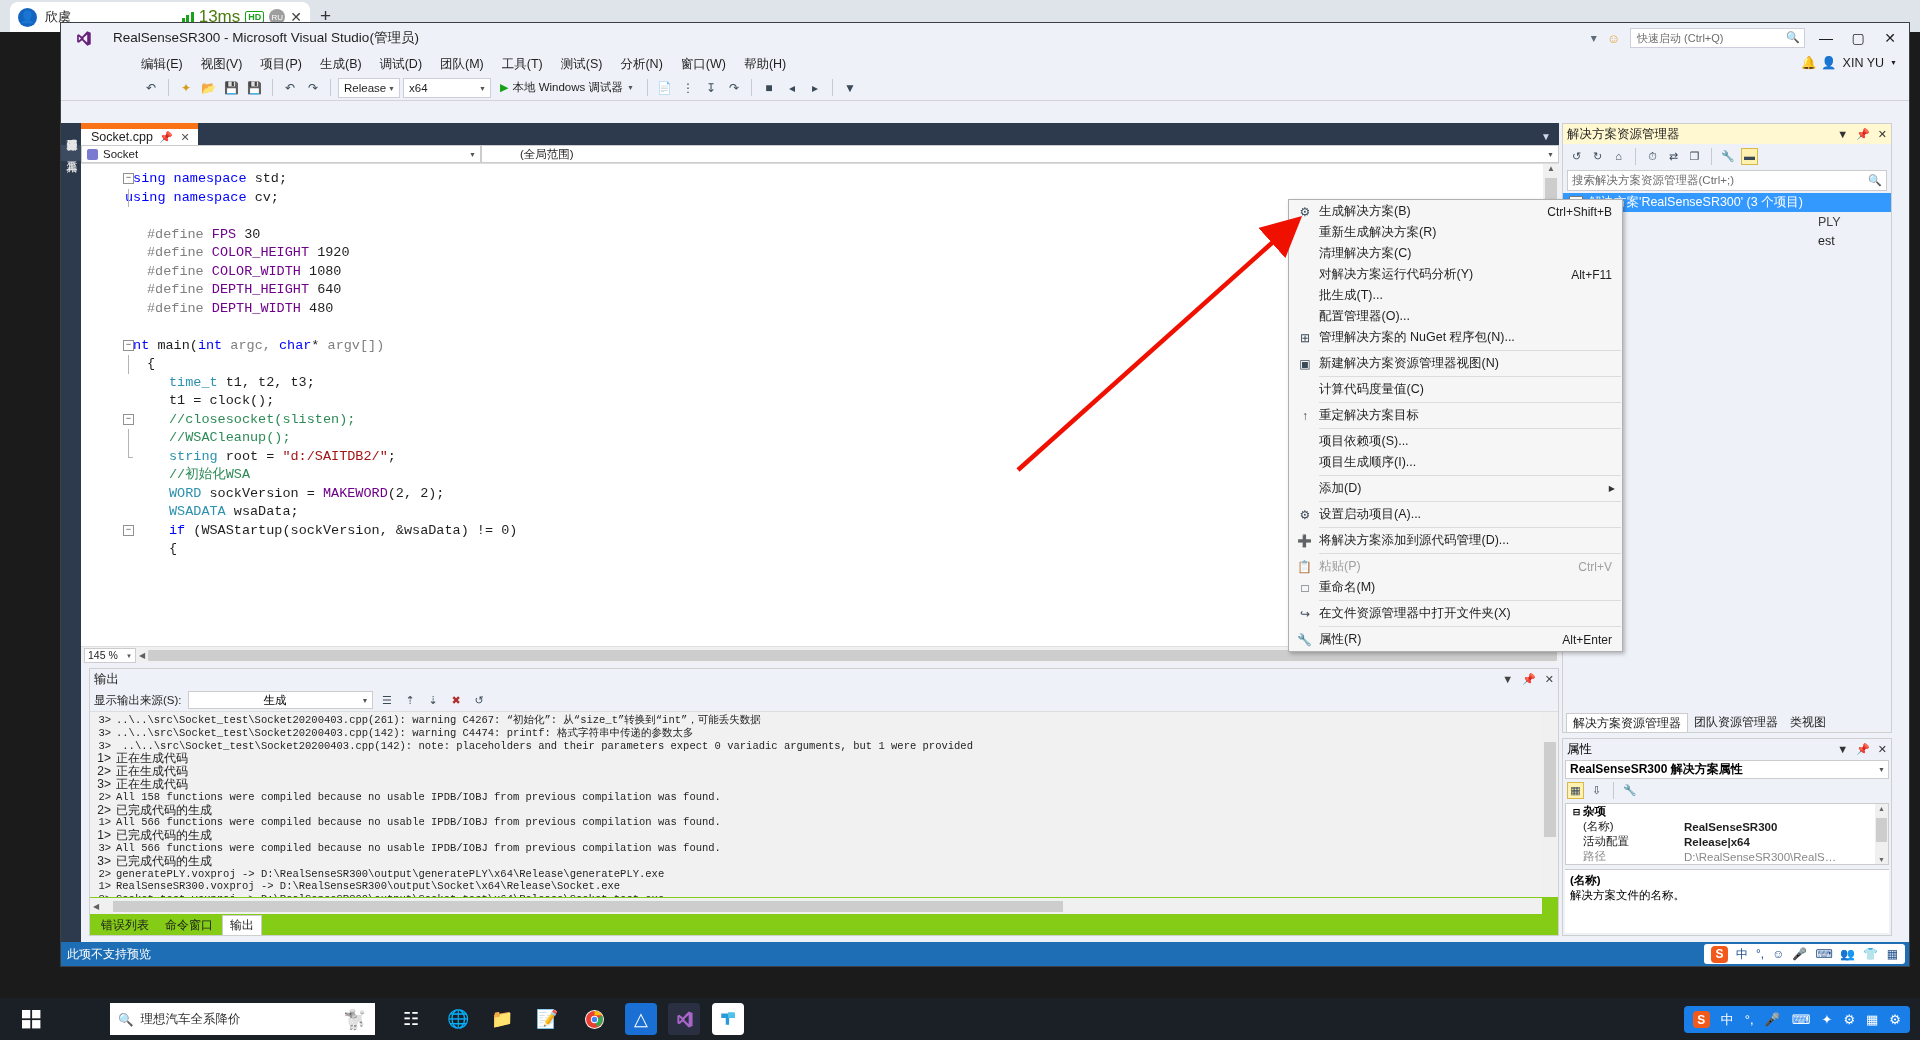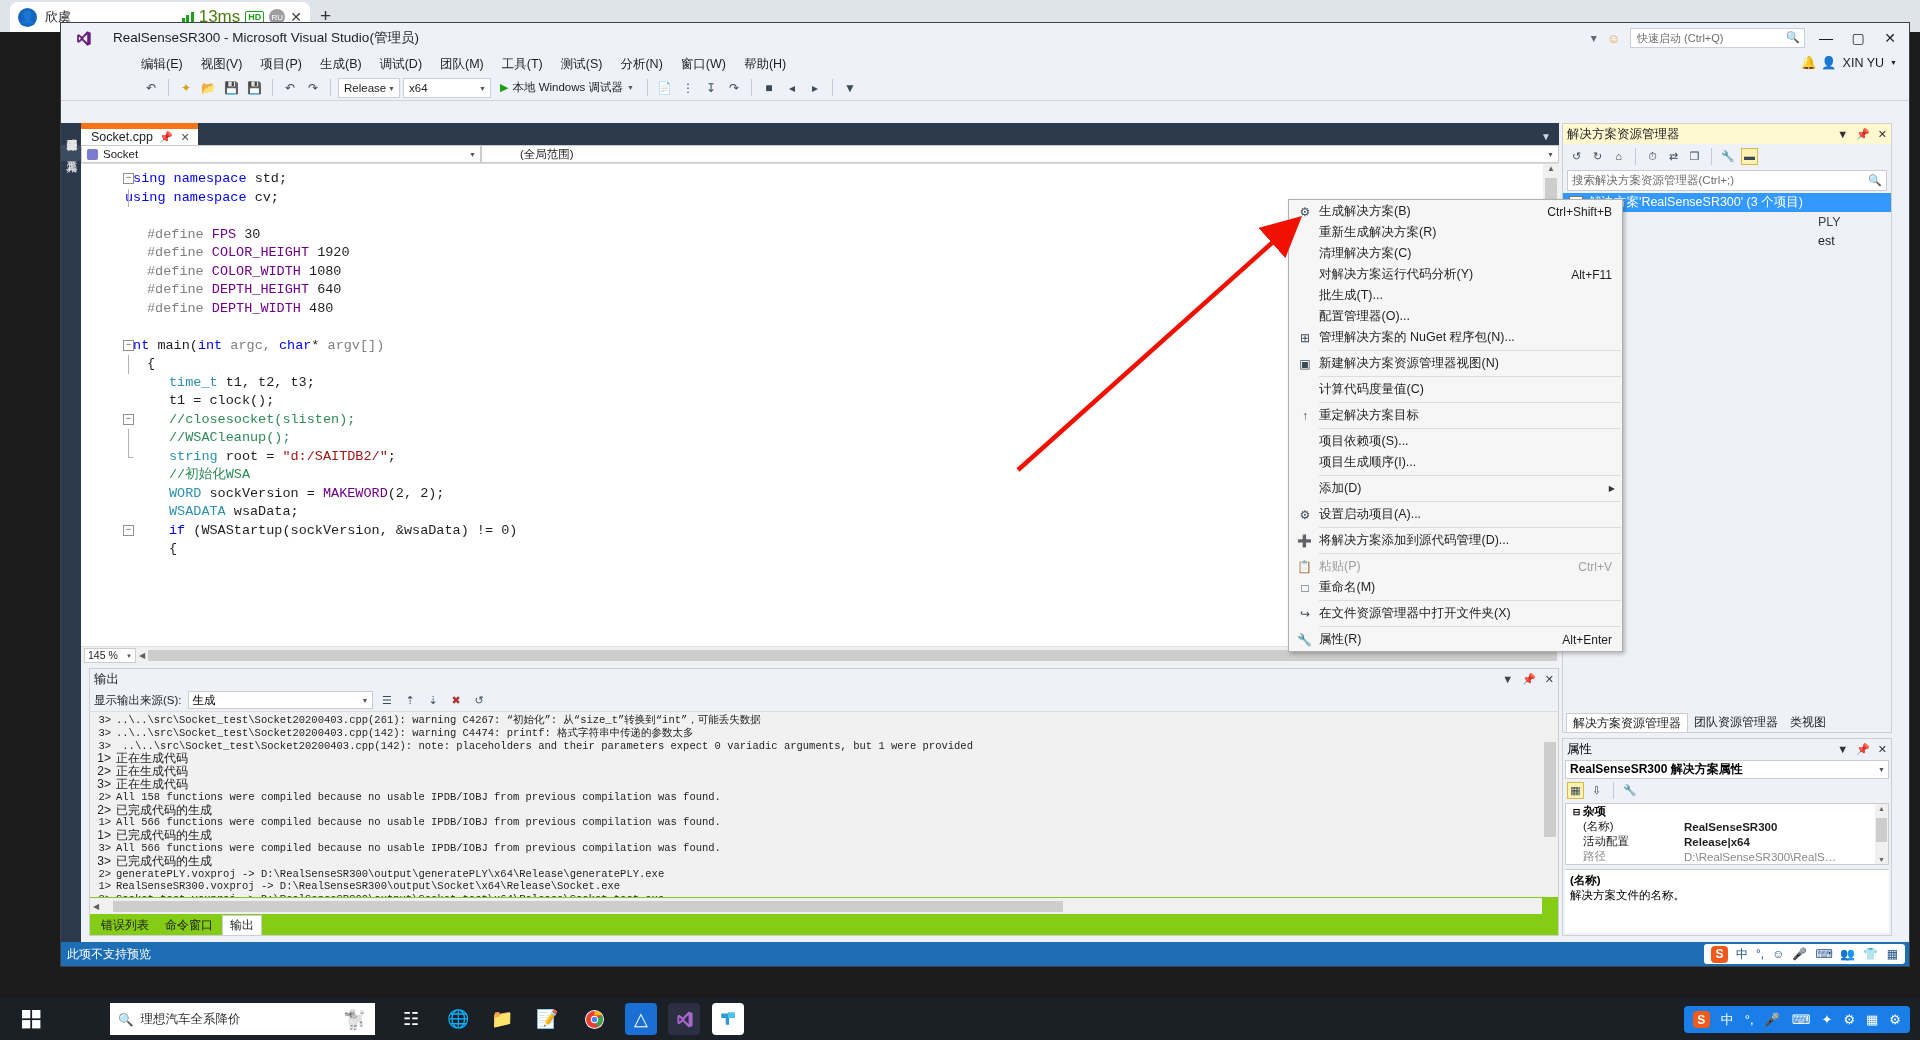--- a/index.html
+++ b/index.html
@@ -116,21 +116,21 @@
   
   .outpanel { position:absolute; left:20px; top:645px; right:350px; bottom:30px;
      background:#84cc16; border:1px solid #cfcfcf;margin-left:8px;}
   .out-hdr { height:20px; display:flex; align-items:center; padding:0 4px;
      background:#eef1f7; font-size:12.5px; color:#1e1e1e;}
   .out-hdr .tools{margin-left:auto;display:flex;gap:9px;font-size:11px;color:#444;}
   .out-tool { height:23px; display:flex; align-items:center; gap:6px; padding:0 4px;
      background:#eef1f7; border-bottom:1px solid #ddd;}
   .out-tool .lbl{font-size:11.5px;color:#1e1e1e;}
   .out-tool .sel{width:185px;height:18px;background:#fff;border:1px solid #ccc;
-     font-size:11.5px;padding:0 14px 0 4px;position:relative;display:flex;align-items:center;}
+     font-size:11.5px;padding:0 14px 0 4px;position:relative;display:flex;align-items:center;justify-content:center;}
   .out-tool .sel .ar{position:absolute;right:3px;font-size:7px;top:5px;color:#555;}
   .oic{width:17px;height:17px;display:flex;align-items:center;justify-content:center;
      font-size:11px;color:#3b4a57;cursor:pointer;}
   .out-body{position:absolute;left:0;right:16px;top:43px;bottom:38px;background:#f1f1f1;
      overflow:hidden;font-family:"Liberation Mono",monospace;font-size:10.5px;
      line-height:12.8px;color:#1e1e1e;padding:2px 0 0 4px;white-space:pre;}
   .ol{display:block;font-family:Liberation Mono, monospace;}
   .ol .pfx{display:inline-block;width:22px;text-align:right;padding-right:5px;}
   .ol.cjk{font-family:"Liberation Sans",sans-serif;font-size:12px;}
   .out-vscroll{position:absolute;right:0;top:43px;bottom:38px;width:16px;background:#f0f0f0;}

